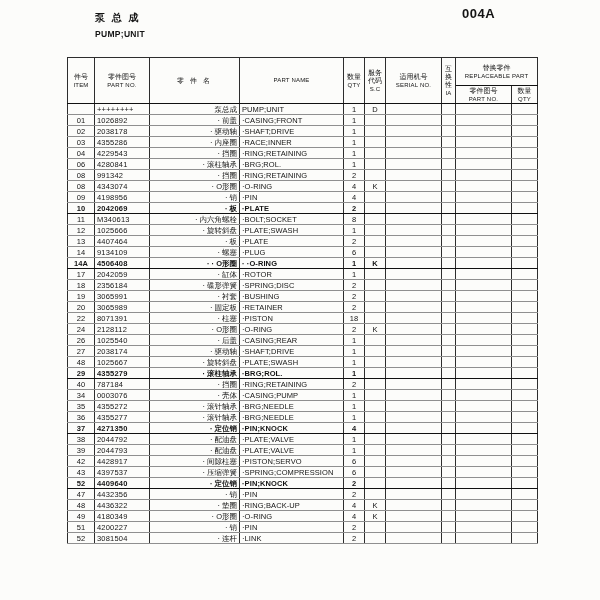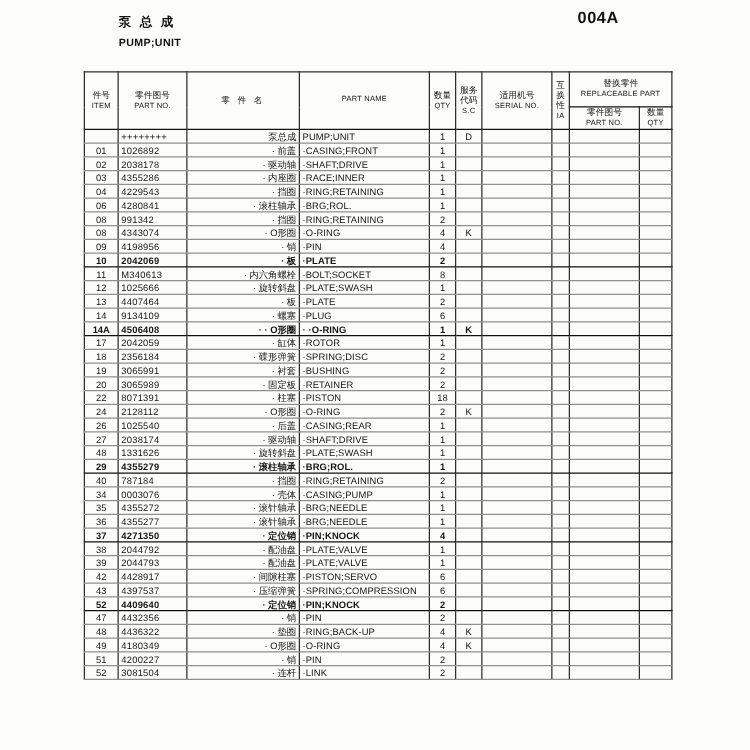--- a/index.html
+++ b/index.html
@@ -419,21 +419,21 @@
     <td class="c-nameen">·SHAFT;DRIVE</td>
     <td class="c-qty">1</td>
     <td class="c-sc"></td>
     <td class="c-serial"></td>
     <td class="c-ia"></td>
     <td class="c-repno"></td>
     <td class="c-repqty"></td>
   </tr>
         <tr>
     <td class="c-item">48</td>
-    <td class="c-partno">1331626</td>
+    <td class="c-partno">1025667</td>
     <td class="c-namecn">· 旋转斜盘</td>
     <td class="c-nameen">·PLATE;SWASH</td>
     <td class="c-qty">1</td>
     <td class="c-sc"></td>
     <td class="c-serial"></td>
     <td class="c-ia"></td>
     <td class="c-repno"></td>
     <td class="c-repqty"></td>
   </tr>
         <tr class="group-end">

